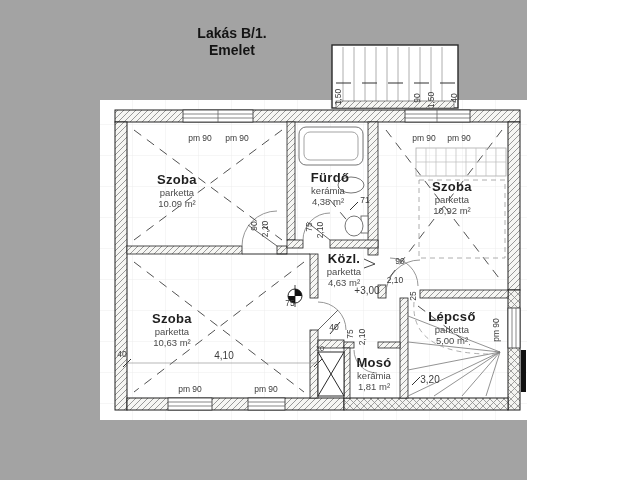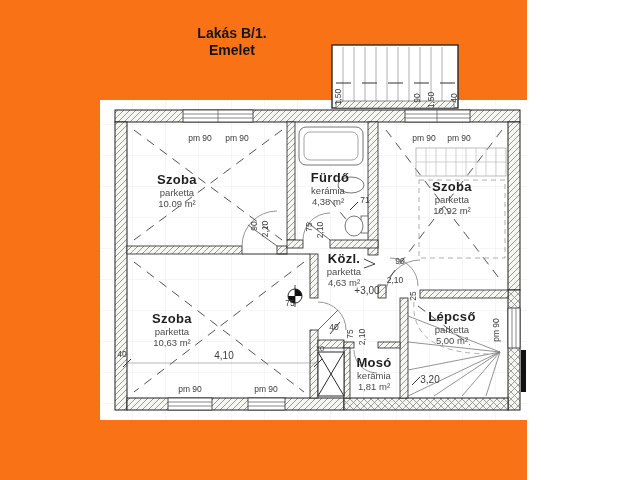--- a/index.html
+++ b/index.html
@@ -1,17 +1,17 @@
 <!DOCTYPE html>
 <html><head>
 <meta charset="utf-8">
 <style>
   html,body{margin:0;padding:0;background:#ffffff;}
   #canvas{
-    position:relative;width:527px;height:480px;background:#f97316;overflow:hidden;
+    position:relative;width:527px;height:480px;background:#a3a3a3;overflow:hidden;
     font-family:"Liberation Sans", sans-serif;
   }
   svg{position:absolute;left:0;top:0;}
   text{fill:#3a3a3a;}
   .room-name{font-weight:bold;font-size:13px;fill:#1f1f1f;letter-spacing:.3px;}
   .room-sub{font-size:9.5px;fill:#4a4a4a;}
   .dim{font-size:8.5px;fill:#555555;}
   .dim-big{font-size:10px;fill:#3c3c3c;}
   .title-t{font-weight:bold;font-size:14px;fill:#141414;}
 </style>

